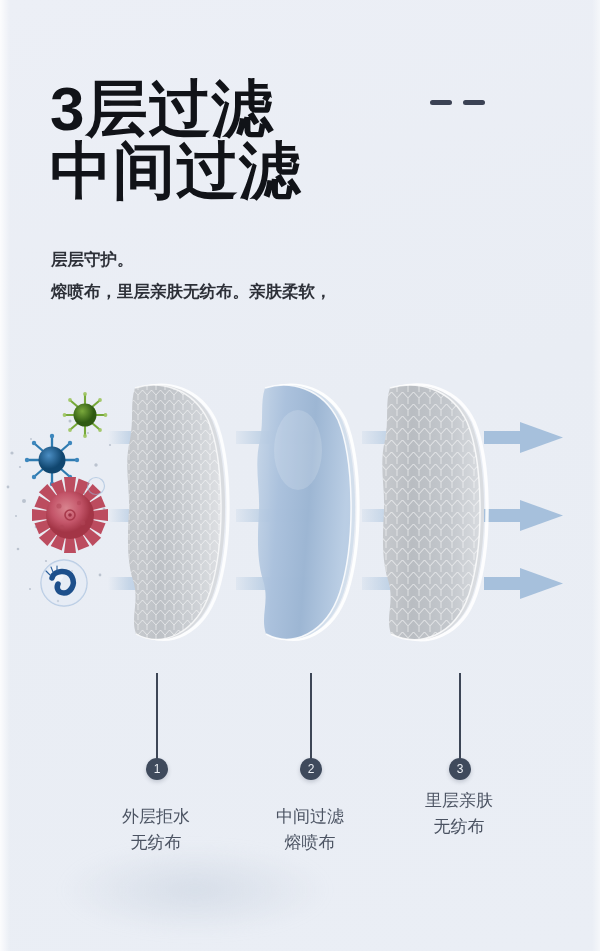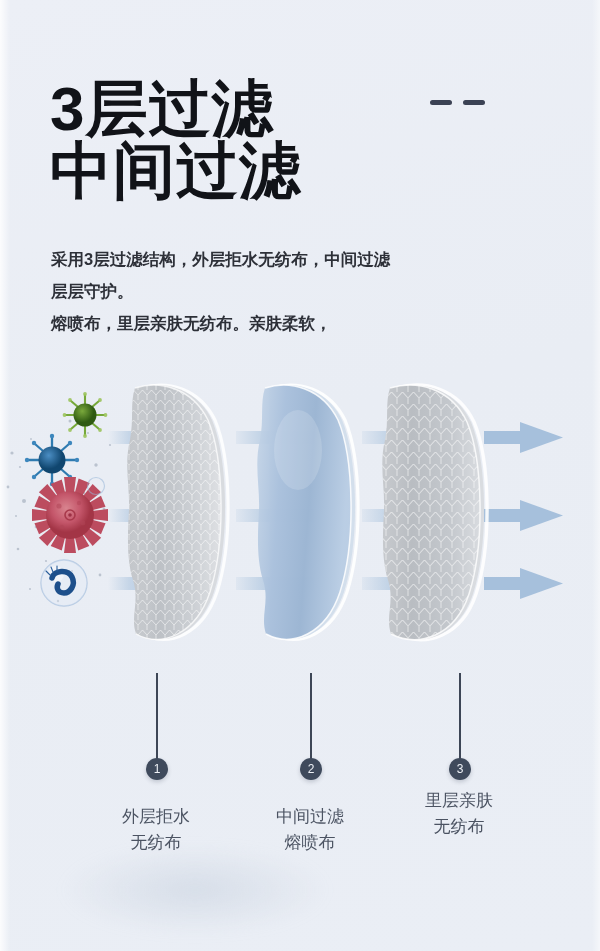--- a/index.html
+++ b/index.html
@@ -159,21 +159,20 @@
   <div class="heading">
     <div class="heading-line">3层过滤</div>
     <div class="heading-line">中间过滤</div>
   </div>
   <div class="dashes">
     <div class="dash"></div>
     <div class="dash"></div>
   </div>
 
   <div class="desc">
-    <div>采用3层过滤结构，外层拒水无纺布，中间过滤</div>
     <div>层层守护。</div>
     <div>熔喷布，里层亲肤无纺布。亲肤柔软，</div>
   </div>
 
   <div class="floor-shadow"></div>
 
   <svg class="arrows" viewBox="0 0 600 951">
     <defs>
       <linearGradient id="arrowFade" x1="0" y1="0" x2="1" y2="0">
         <stop offset="0%" stop-color="#a8c2dd" stop-opacity="0"></stop>

